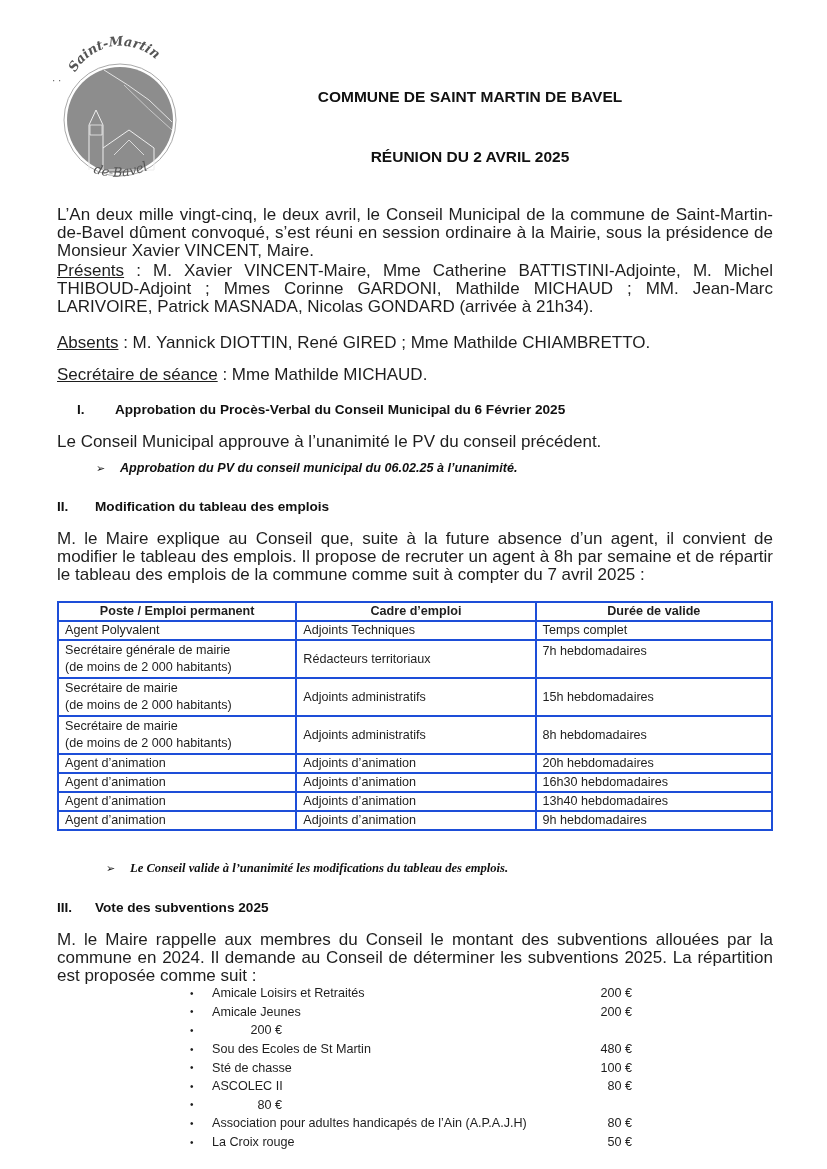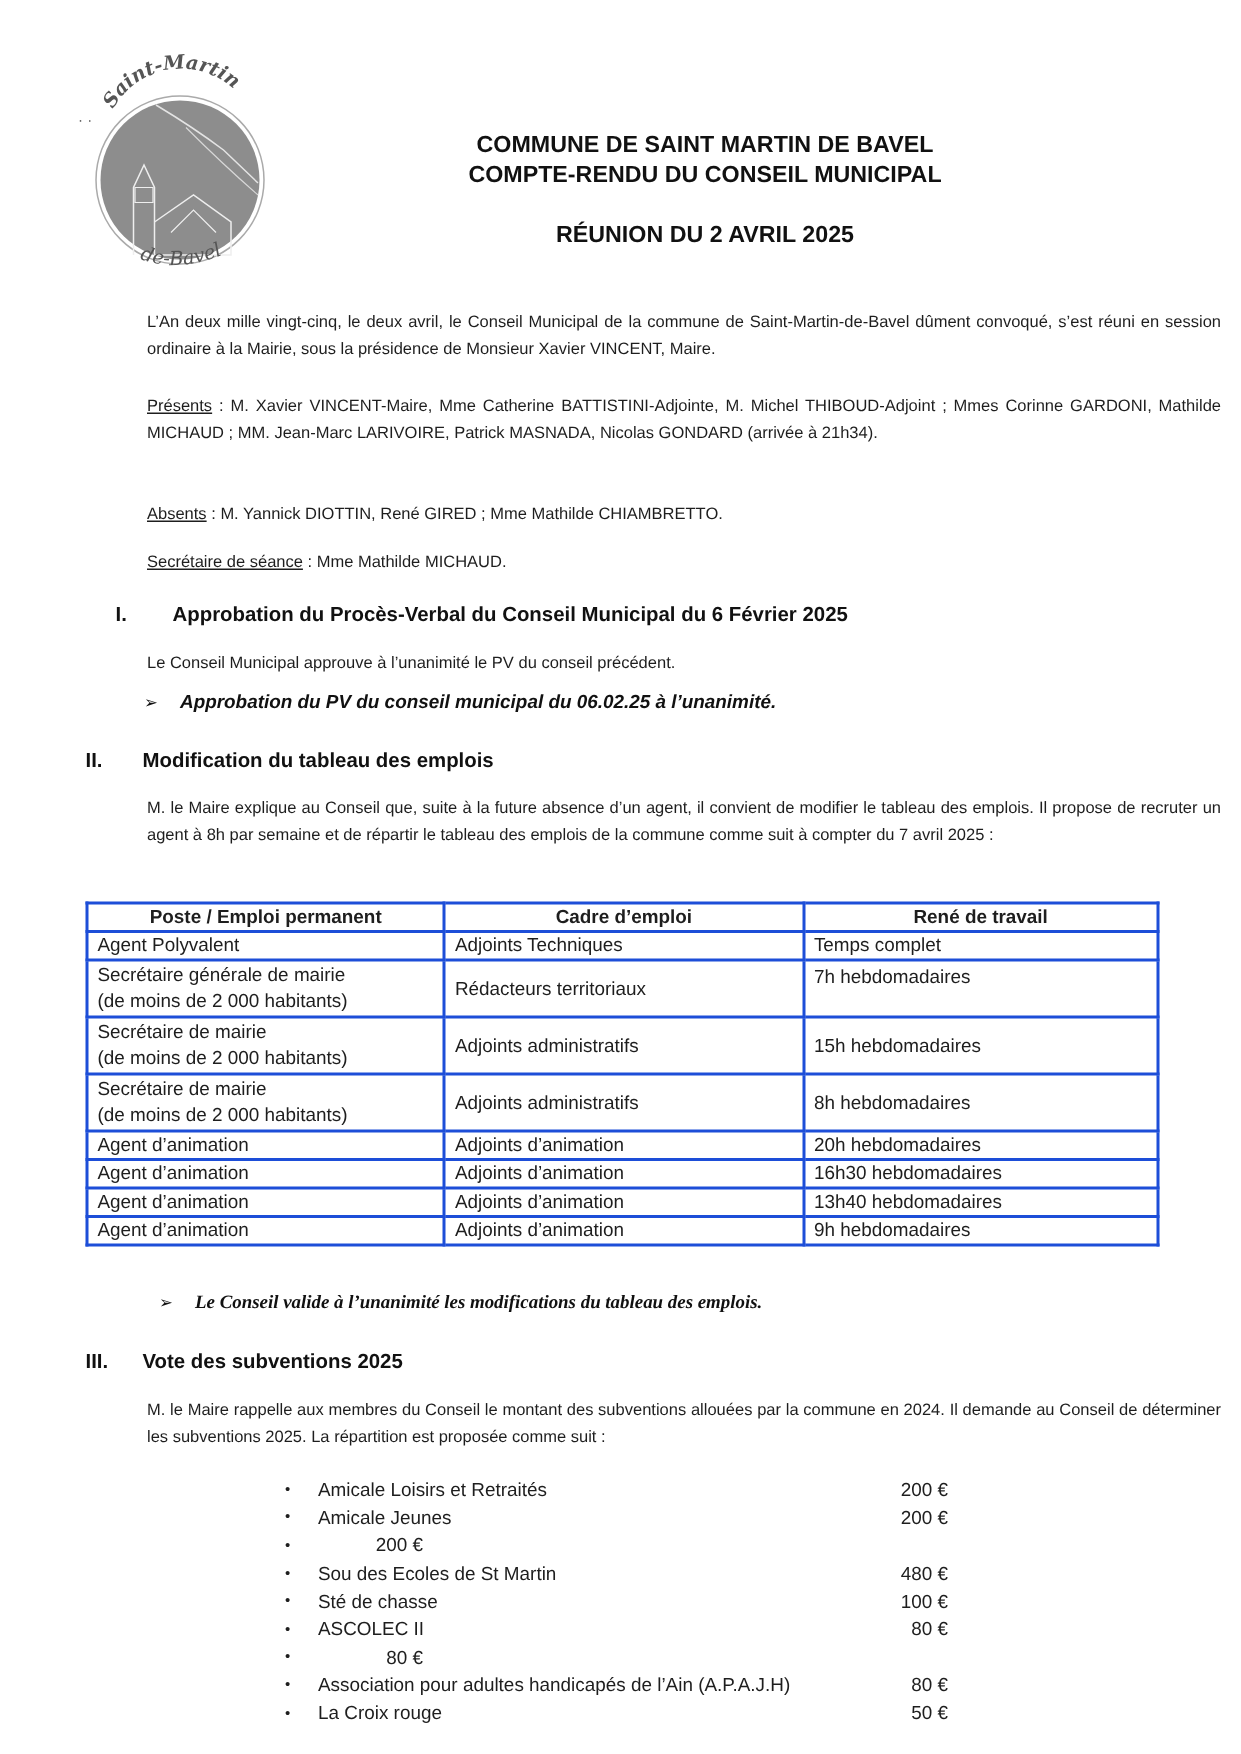--- a/index.html
+++ b/index.html
@@ -6,21 +6,21 @@
   html, body { width: 827px; height: 1169px; background: #ffffff; overflow: hidden; }
   body { position: relative; font-family: "Liberation Sans", sans-serif; color: #1a1a1a; }
 
   .logo { position: absolute; left: 54px; top: 30px; width: 130px; height: 160px; }
   .dots { position: absolute; left: 52px; top: 75px; font-size: 10px; color: #555; }
 
   .header { position: absolute; left: 250px; width: 440px; text-align: center; font-weight: bold; color: #111; }
   .h1 { top: 87px; font-size: 15.5px; line-height: 20px; }
   .h3 { top: 148px; font-size: 15.5px; }
 
-  .para { position: absolute; left: 57px; width: 716px; font-size: 11px; line-height: 18px; text-align: justify; color: #1e1e1e; margin-left: 41px; }
+  .para { position: absolute; left: 57px; width: 716px; font-size: 17px; line-height: 18px; text-align: justify; color: #1e1e1e; }
   .ul { text-decoration: underline; }
 
   .section { position: absolute; left: 57px; font-size: 13.6px; font-weight: bold; color: #111; }
   .section .num { display: inline-block; width: 38px; }
 
   .decision { position: absolute; left: 96px; font-size: 12.6px; font-weight: bold; font-style: italic; color: #111; }
   .decision .arrow { display: inline-block; width: 24px; font-style: normal; font-weight: normal; font-size: 11px; }
 
   table.emplois { position: absolute; left: 57px; top: 601px; width: 716px; border-collapse: collapse; font-size: 12.6px; color: #1e1e1e; }
   table.emplois th, table.emplois td { border: 2px solid #1d4ed8; padding: 0 6px; vertical-align: middle; line-height: 17px; }
@@ -56,21 +56,20 @@
   <path d="M 36 95 L 48 95 L 48 105 L 36 105 Z" stroke="#eee" stroke-width="0.8" fill="none"></path>
   <path d="M 49 118 L 75 100 L 100 118 L 100 140 L 49 140" stroke="#eee" stroke-width="1" fill="none"></path>
   <path d="M 60 125 L 75 110 L 90 125" stroke="#eee" stroke-width="0.8" fill="none"></path>
   <text font-family="'DejaVu Serif', serif" font-style="italic" font-size="13" fill="#555">
     <textPath href="#arcBot" startOffset="10">de-Bavel</textPath>
   </text>
 </svg>
 
 <div class="header h1">
   <div>COMMUNE DE SAINT MARTIN DE BAVEL</div>
-  <div>COMPTE-RENDU DU CONSEIL MUNICIPAL</div>
 </div>
 <div class="header h3">RÉUNION DU 2 AVRIL 2025</div>
 
 <p class="para" style="top:206px;">L’An deux mille vingt-cinq, le deux avril, le Conseil Municipal de la commune de Saint-Martin-de-Bavel dûment convoqué, s’est réuni en session ordinaire à la Mairie, sous la présidence de Monsieur Xavier VINCENT, Maire.</p>
 
 <p class="para" style="top:262px;">
   <span class="ul">Présents</span><span> : M. Xavier VINCENT-Maire, Mme Catherine BATTISTINI-Adjointe, M. Michel THIBOUD-Adjoint ; Mmes Corinne GARDONI, Mathilde MICHAUD ; MM. Jean-Marc LARIVOIRE, Patrick MASNADA, Nicolas GONDARD (arrivée à 21h34).</span>
 </p>
 
 <p class="para" style="top:334px;">
@@ -92,21 +91,21 @@
 <div class="section" style="top:499px;">
   <span class="num">II.</span><span>Modification du tableau des emplois</span>
 </div>
 <p class="para" style="top:530px;">M. le Maire explique au Conseil que, suite à la future absence d’un agent, il convient de modifier le tableau des emplois. Il propose de recruter un agent à 8h par semaine et de répartir le tableau des emplois de la commune comme suit à compter du 7 avril 2025 :</p>
 
 <table class="emplois">
   <thead>
     <tr>
       <th class="c1">Poste / Emploi permanent</th>
       <th class="c2">Cadre d’emploi</th>
-      <th class="c3">René de travail</th>
+      <th class="c3">Durée de valide</th>
     </tr>
   </thead>
   <tbody>
     <tr>
       <td>Agent Polyvalent</td>
       <td>Adjoints Techniques</td>
       <td>Temps complet</td>
     </tr>
     <tr>
       <td class="tall">

